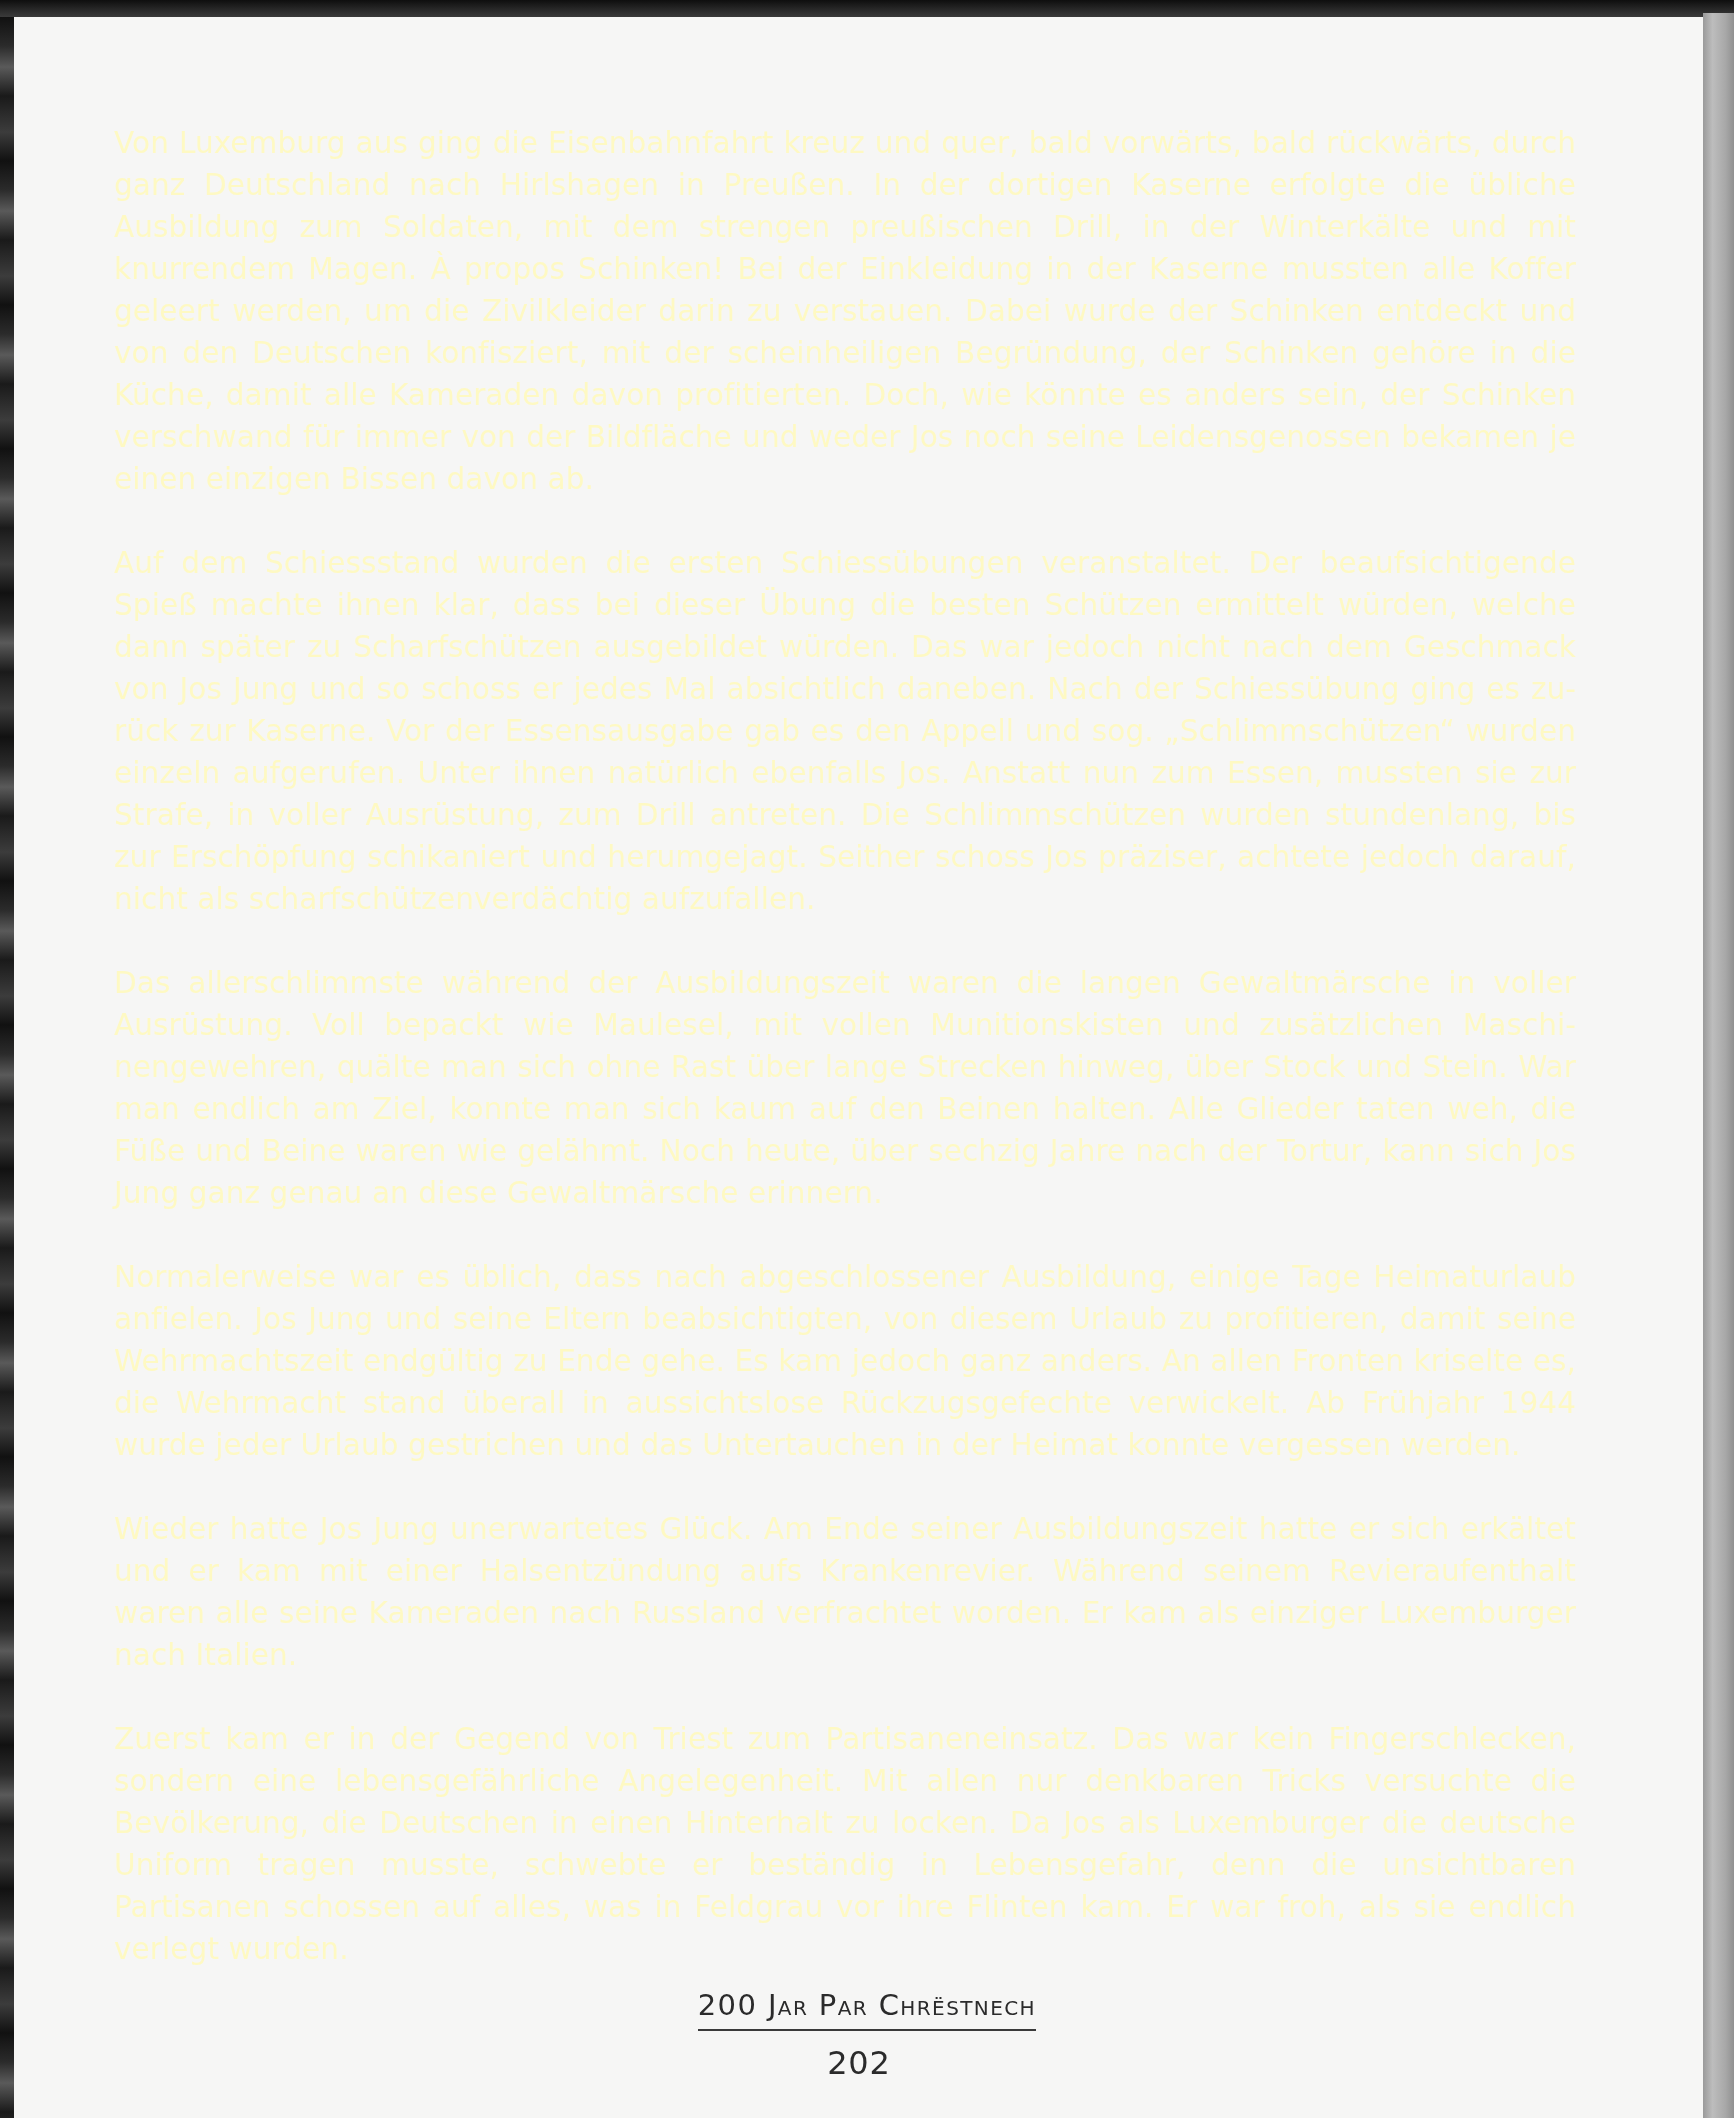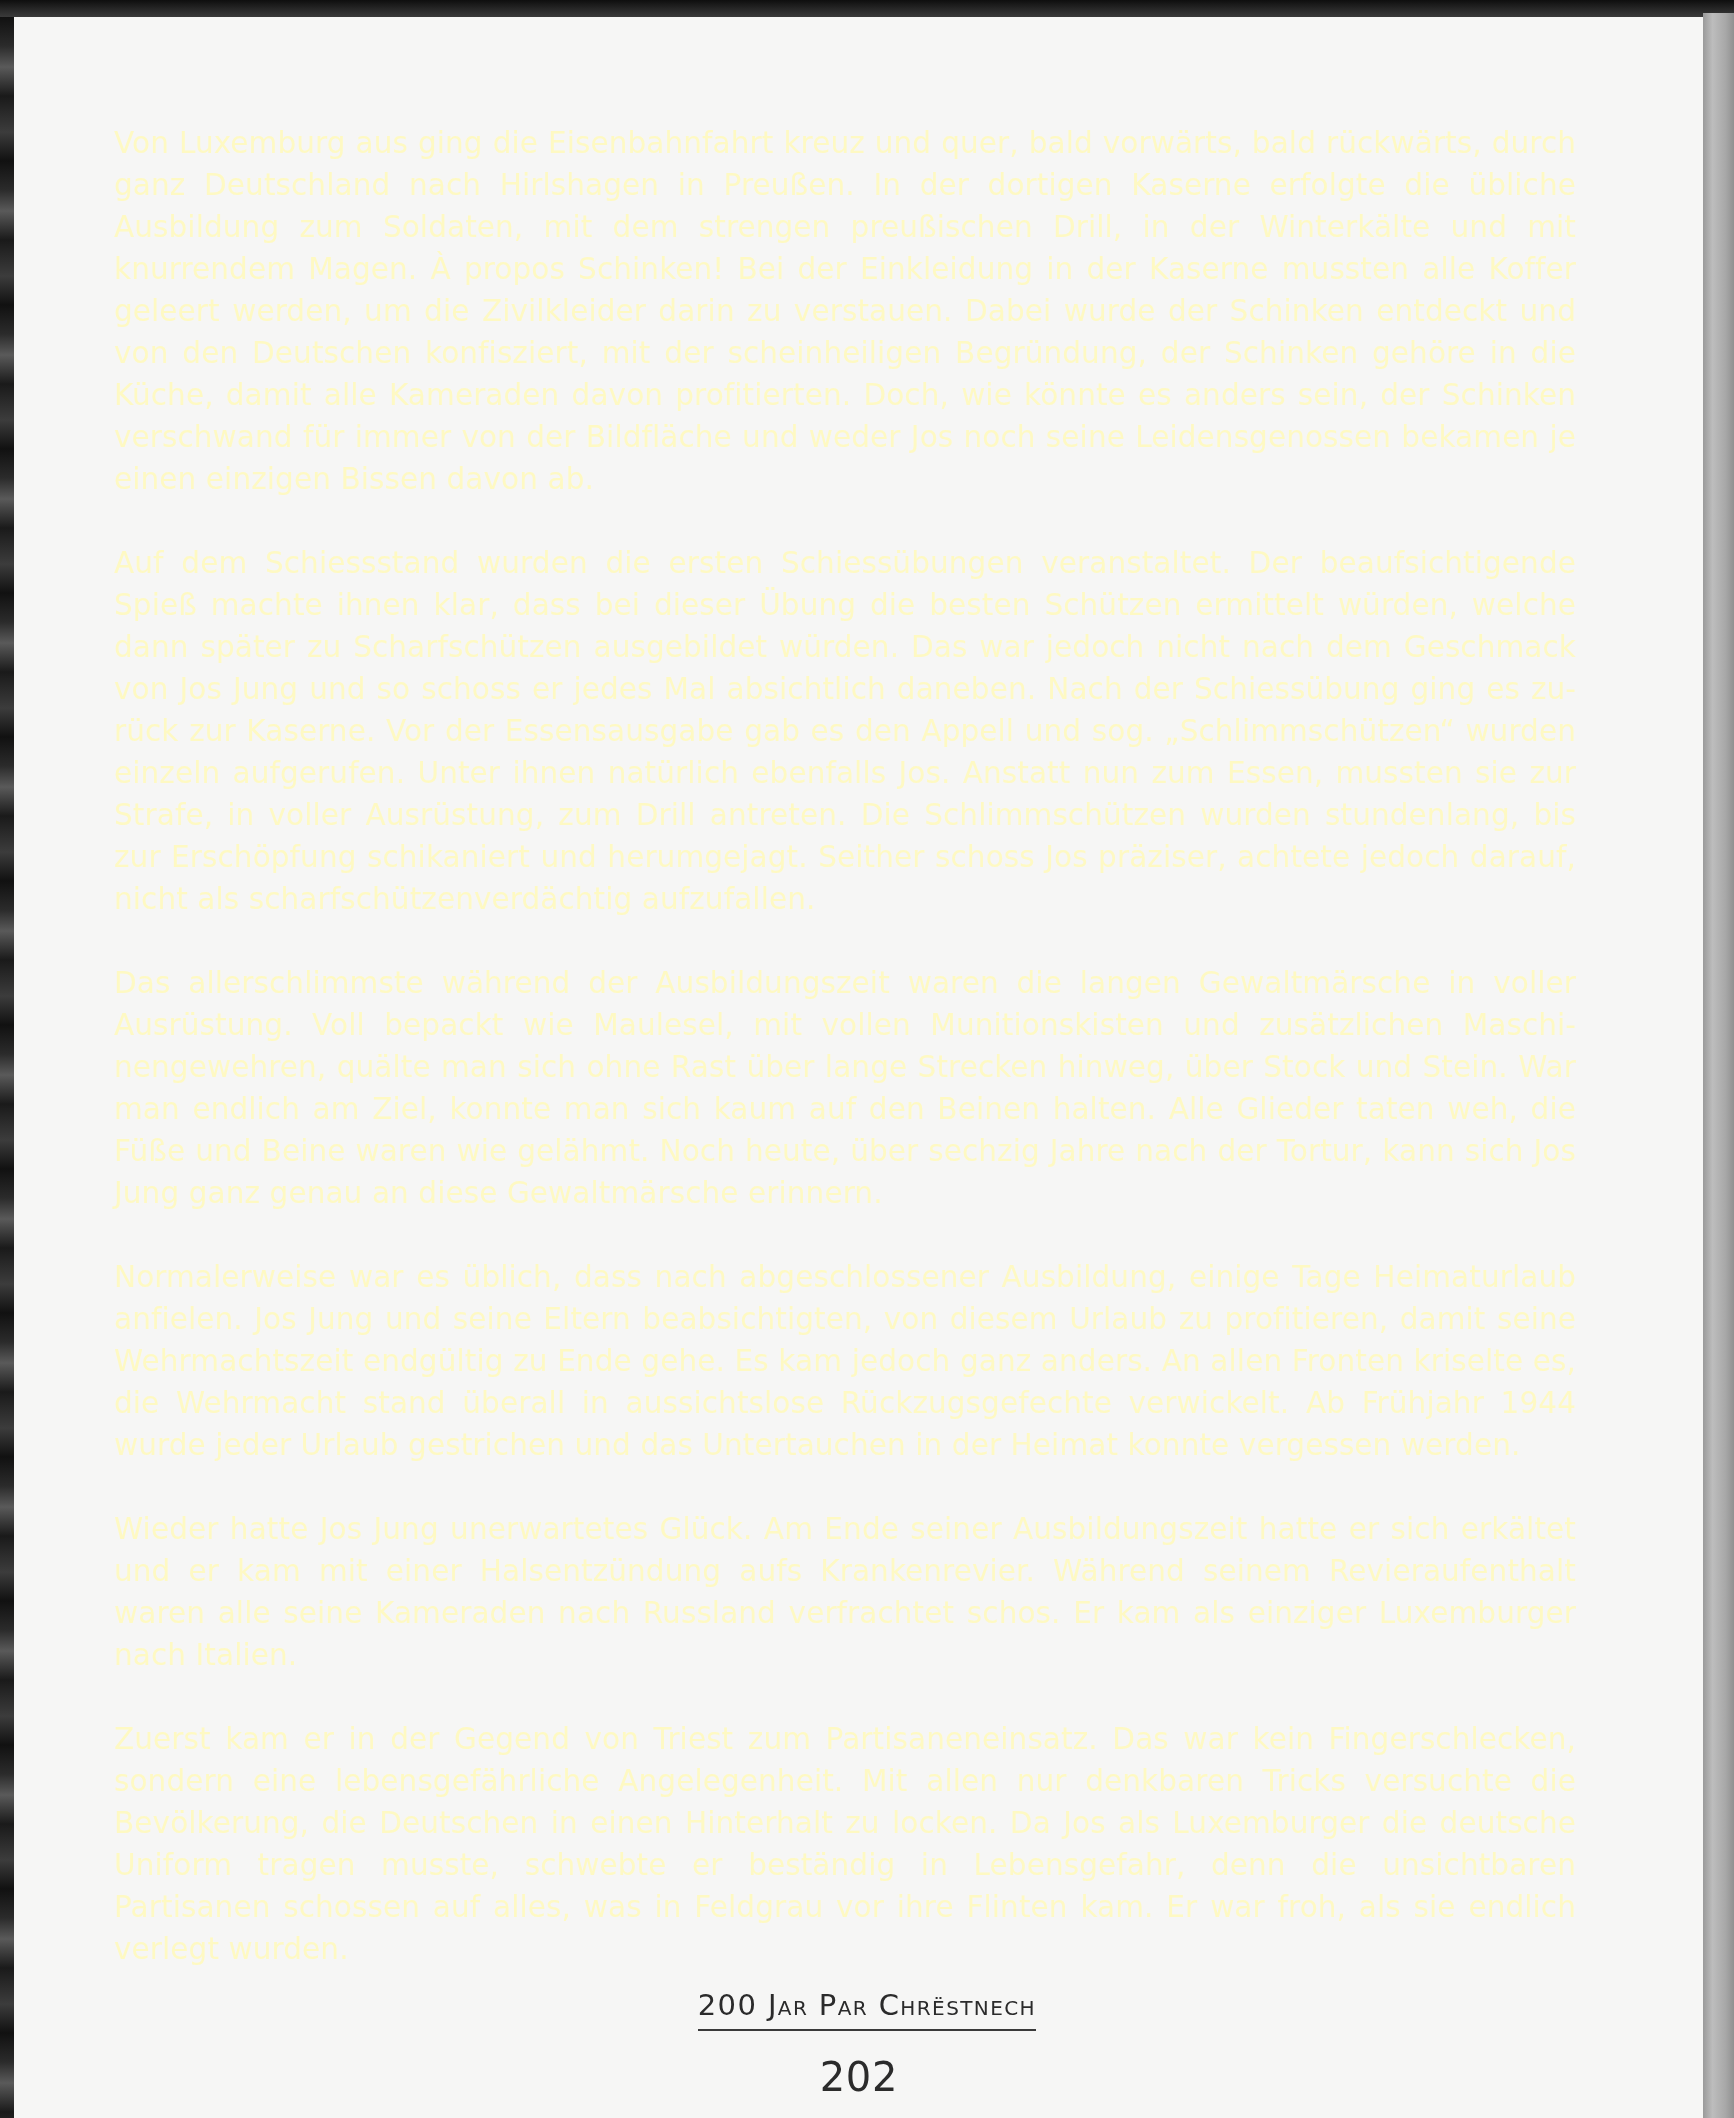--- a/index.html
+++ b/index.html
@@ -64,40 +64,40 @@
   .footer-title {
     display: inline-block;
     font-size: 29px;
     letter-spacing: 1.4px;
     font-variant: small-caps;
     padding-bottom: 7.2px;
     border-bottom: 2.2px solid #3a3a3a;
     margin-left: 16px;
   }
   .footer-page {
-    font-size: 40px;
-    margin-top: 23px;
+    font-size: 32px;
+    margin-top: 13px;
     letter-spacing: 0.7px;
   }
 </style>
 </head>
 <body>
 
 <div class="top-band"></div>
 <div class="left-strip"></div>
 <div class="right-strip"></div>
 
 <div class="page"></div>
 
 <div class="body-text">
   <p>Von Luxemburg aus ging die Eisenbahnfahrt kreuz und quer, bald vorwärts, bald rückwärts, durch ganz Deutschland nach Hirlshagen in Preußen. In der dortigen Kaserne erfolgte die übli­che Ausbildung zum Soldaten, mit dem strengen preußischen Drill, in der Winterkälte und mit knurrendem Magen. À propos Schinken! Bei der Einkleidung in der Kaserne mussten alle Koffer geleert werden, um die Zivilkleider darin zu verstauen. Dabei wurde der Schinken entdeckt und von den Deutschen konfisziert, mit der scheinheiligen Begründung, der Schinken gehöre in die Küche, damit alle Kameraden davon profitierten. Doch, wie könnte es anders sein, der Schinken verschwand für immer von der Bildfläche und weder Jos noch seine Leidensgenossen bekamen je einen einzigen Bissen davon ab.</p>
   <p>Auf dem Schiessstand wurden die ersten Schiessübungen veranstaltet. Der beaufsichtigende Spieß machte ihnen klar, dass bei dieser Übung die besten Schützen ermittelt würden, welche dann später zu Scharfschützen ausgebildet würden. Das war jedoch nicht nach dem Geschmack von Jos Jung und so schoss er jedes Mal absichtlich daneben. Nach der Schiessübung ging es zu­rück zur Kaserne. Vor der Essensausgabe gab es den Appell und sog. „Schlimmschützen“ wurden einzeln aufgerufen. Unter ihnen natürlich ebenfalls Jos. Anstatt nun zum Essen, mussten sie zur Strafe, in voller Ausrüstung, zum Drill antreten. Die Schlimmschützen wurden stundenlang, bis zur Erschöpfung schikaniert und herumgejagt. Seither schoss Jos präziser, achtete jedoch darauf, nicht als scharfschützenverdächtig aufzufallen.</p>
   <p>Das allerschlimmste während der Ausbildungszeit waren die langen Gewaltmärsche in voller Ausrüstung. Voll bepackt wie Maulesel, mit vollen Munitionskisten und zusätzlichen Maschi­nengewehren, quälte man sich ohne Rast über lange Strecken hinweg, über Stock und Stein. War man endlich am Ziel, konnte man sich kaum auf den Beinen halten. Alle Glieder taten weh, die Füße und Beine waren wie gelähmt. Noch heute, über sechzig Jahre nach der Tortur, kann sich Jos Jung ganz genau an diese Gewaltmärsche erinnern.</p>
   <p>Normalerweise war es üblich, dass nach abgeschlossener Ausbildung, einige Tage Heimaturlaub anfielen. Jos Jung und seine Eltern beabsichtigten, von diesem Urlaub zu profitieren, damit seine Wehrmachtszeit endgültig zu Ende gehe. Es kam jedoch ganz anders. An allen Fronten kriselte es, die Wehrmacht stand überall in aussichtslose Rückzugsgefechte verwickelt. Ab Frühjahr 1944 wurde jeder Urlaub gestrichen und das Untertauchen in der Heimat konnte vergessen werden.</p>
-  <p>Wieder hatte Jos Jung unerwartetes Glück. Am Ende seiner Ausbildungszeit hatte er sich erkältet und er kam mit einer Halsentzündung aufs Krankenrevier. Während seinem Revieraufenthalt waren alle seine Kameraden nach Russland verfrachtet schos. Er kam als einziger Luxemburger nach Italien.</p>
+  <p>Wieder hatte Jos Jung unerwartetes Glück. Am Ende seiner Ausbildungszeit hatte er sich erkältet und er kam mit einer Halsentzündung aufs Krankenrevier. Während seinem Revieraufenthalt waren alle seine Kameraden nach Russland verfrachtet worden. Er kam als einziger Luxemburger nach Italien.</p>
   <p>Zuerst kam er in der Gegend von Triest zum Partisaneneinsatz. Das war kein Fingerschlecken, son­dern eine lebensgefährliche Angelegenheit. Mit allen nur denkbaren Tricks versuchte die Bevölke­rung, die Deutschen in einen Hinterhalt zu locken. Da Jos als Luxemburger die deutsche Uniform tragen musste, schwebte er beständig in Lebensgefahr, denn die unsichtbaren Partisanen schos­sen auf alles, was in Feldgrau vor ihre Flinten kam. Er war froh, als sie endlich verlegt wurden.</p>
 </div>
 
 <div class="footer">
   <div class="footer-title">200 Jar Par Chrëstnech</div>
   <div class="footer-page">202</div>
 </div>
 
 
 </body></html>

